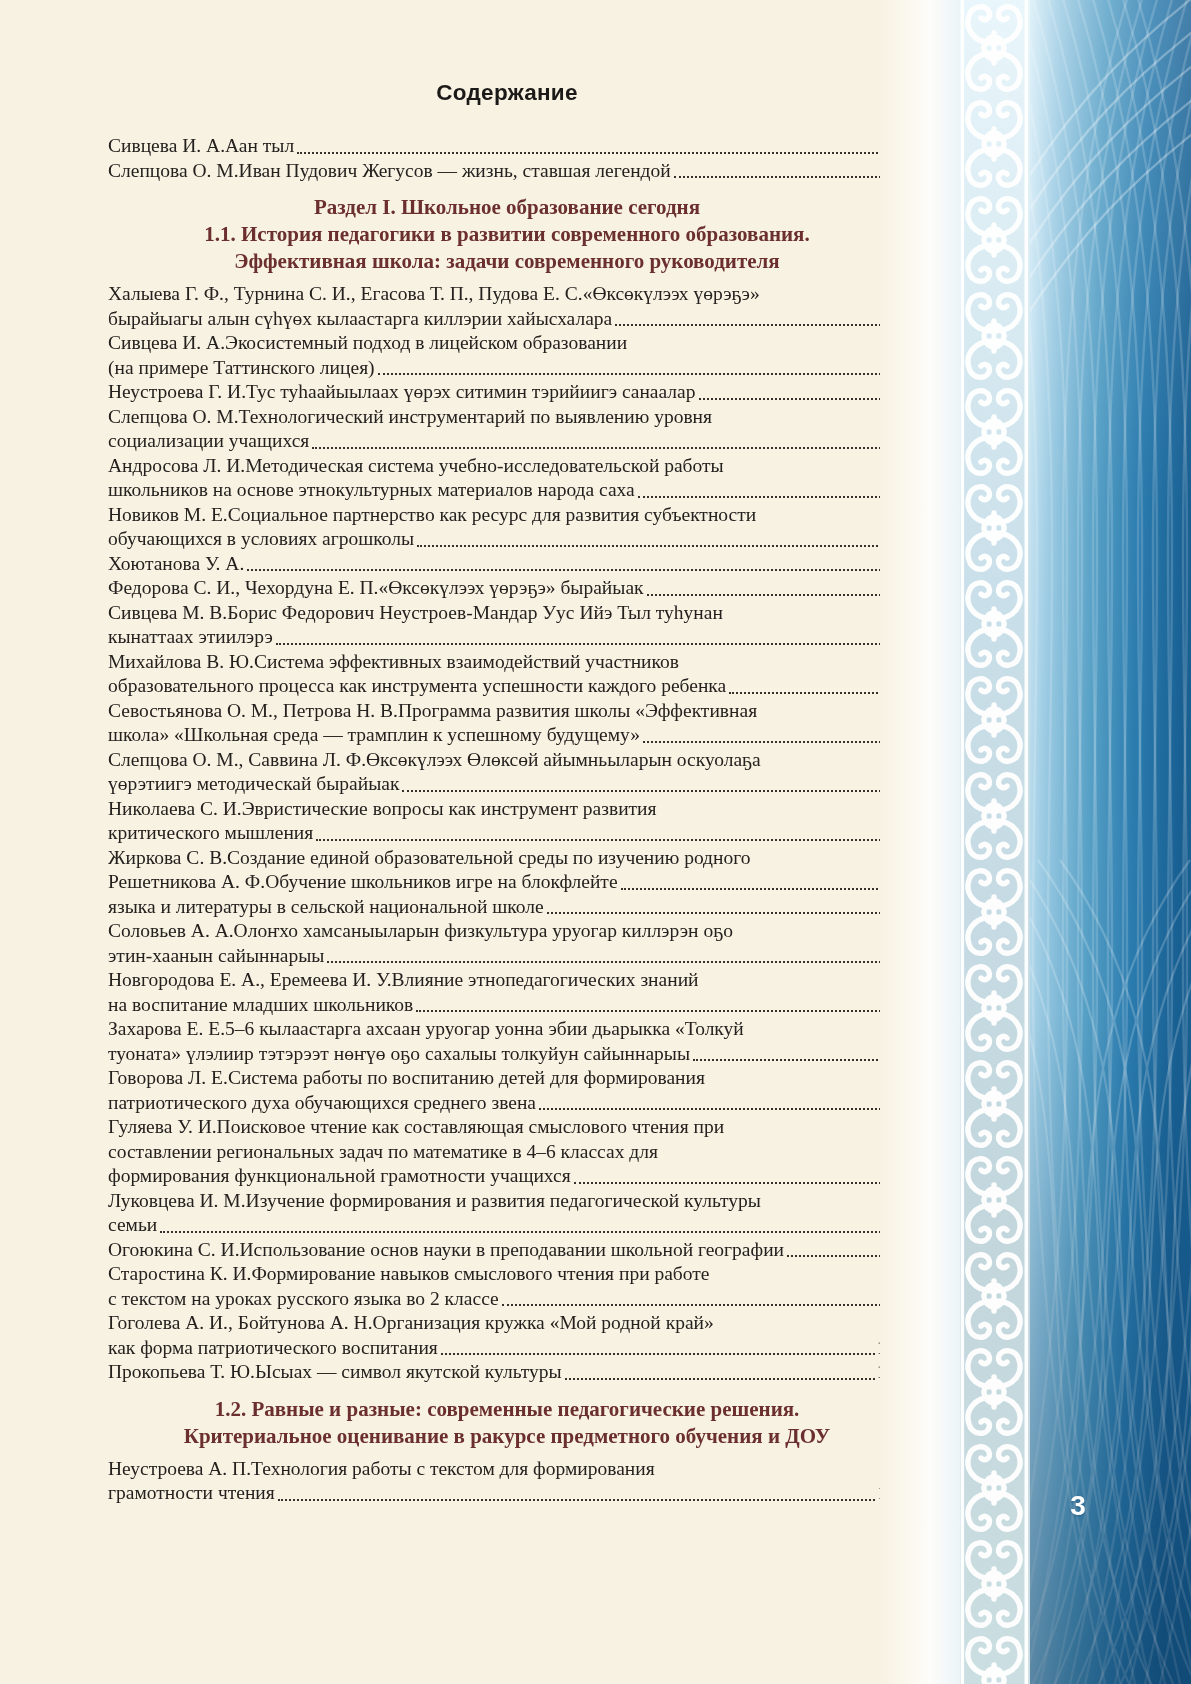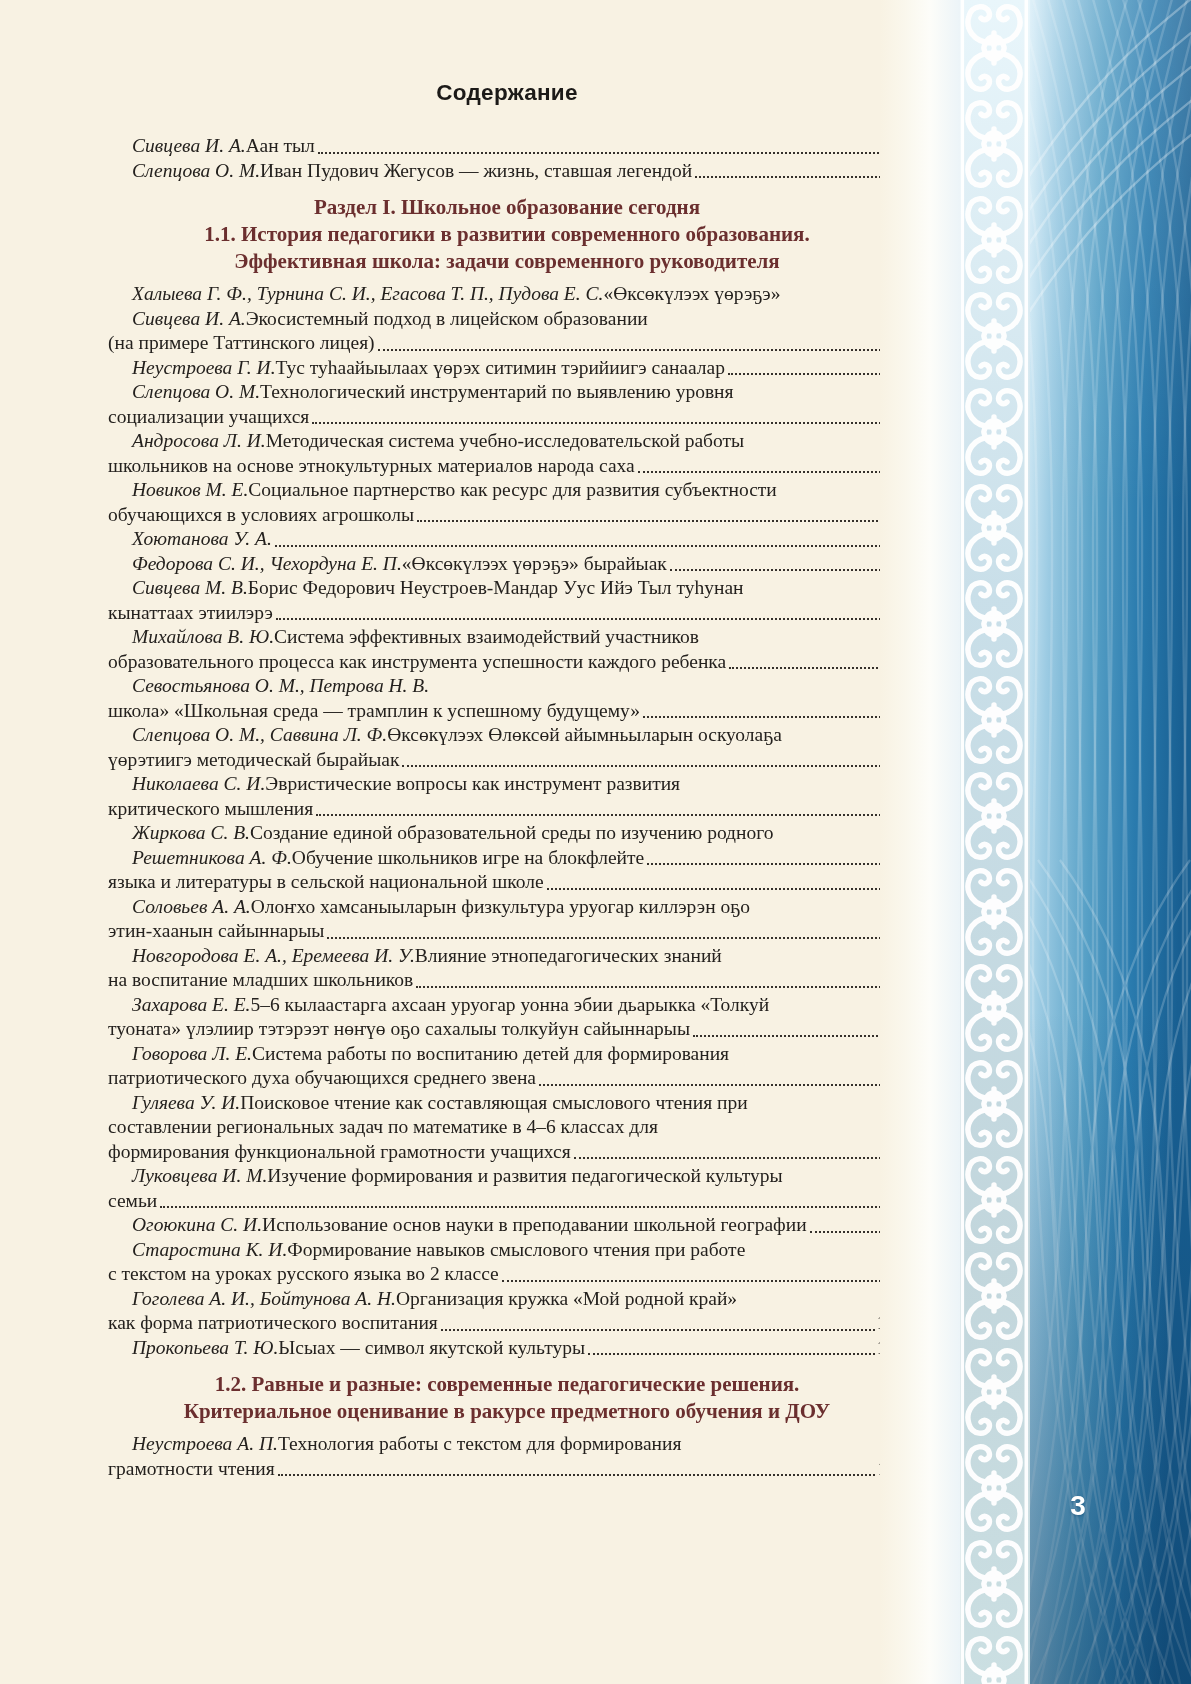--- a/index.html
+++ b/index.html
@@ -17,21 +17,21 @@
     text-align:center;
     font-family:"Liberation Sans","DejaVu Sans",sans-serif;
     font-weight:bold;font-size:22.5px;line-height:30px;letter-spacing:.3px;
     color:#1c1a18;margin:0 0 26px 0;
   }
   .toc{width:100%;}
   .line{
     display:flex;align-items:baseline;white-space:nowrap;
     font-size:19.5px;line-height:24.5px;
   }
-  .au{font-style:italic;margin-left:24px;}
+  .au{}
   .dots{
     flex:1 1 auto;min-width:12px;height:0;
     border-bottom:2.6px dotted var(--dots,#35302b);
     align-self:flex-end;margin:0 2px 5px 3px;
   }
   .pg{white-space:pre;}
   .heading{
     text-align:center;font-weight:bold;font-size:21px;line-height:27px;
     color:var(--heading,#6b2f2f);margin:11px 0 7px 0;
   }
@@ -73,20 +73,25 @@
       <div class="heading">
         <div class="hline">Раздел I. Школьное образование сегодня</div>
         <div class="hline">1.1. История педагогики в развитии современного образования.</div>
         <div class="hline">Эффективная школа: задачи современного руководителя</div>
       </div>
       <div class="line">
         <span class="au">Халыева Г. Ф., Турнина С. И., Егасова Т. П., Пудова Е. С.</span>
         <span class="tt"> «Өксөкүлээх үөрэҕэ»</span>
       </div>
       <div class="line">
+        <span class="tt">бырайыагы алын сүһүөх кылаастарга киллэрии хайысхалара</span>
+        <span class="dots"></span>
+        <span class="pg">15</span>
+      </div>
+      <div class="line">
         <span class="au">Сивцева И. А.</span>
         <span class="tt"> Экосистемный подход в лицейском образовании</span>
       </div>
       <div class="line">
         <span class="tt">(на примере Таттинского лицея)</span>
         <span class="dots"></span>
         <span class="pg">21</span>
       </div>
       <div class="line">
         <span class="au">Неустроева Г. И.</span>
@@ -145,20 +150,21 @@
         <span class="au">Михайлова В. Ю.</span>
         <span class="tt"> Система эффективных взаимодействий участников</span>
       </div>
       <div class="line">
         <span class="tt">образовательного процесса как инструмента успешности каждого ребенка</span>
         <span class="dots"></span>
         <span class="pg">56</span>
       </div>
       <div class="line">
         <span class="au">Севостьянова О. М., Петрова Н. В.</span>
+        <span class="tt"> Программа развития школы «Эффективная</span>
       </div>
       <div class="line">
         <span class="tt">школа» «Школьная среда — трамплин к успешному будущему» </span>
         <span class="dots"></span>
         <span class="pg">58</span>
       </div>
       <div class="line">
         <span class="au">Слепцова О. М., Саввина Л. Ф.</span>
         <span class="tt"> Өксөкүлээх Өлөксөй айымньыларын оскуолаҕа</span>
       </div>

